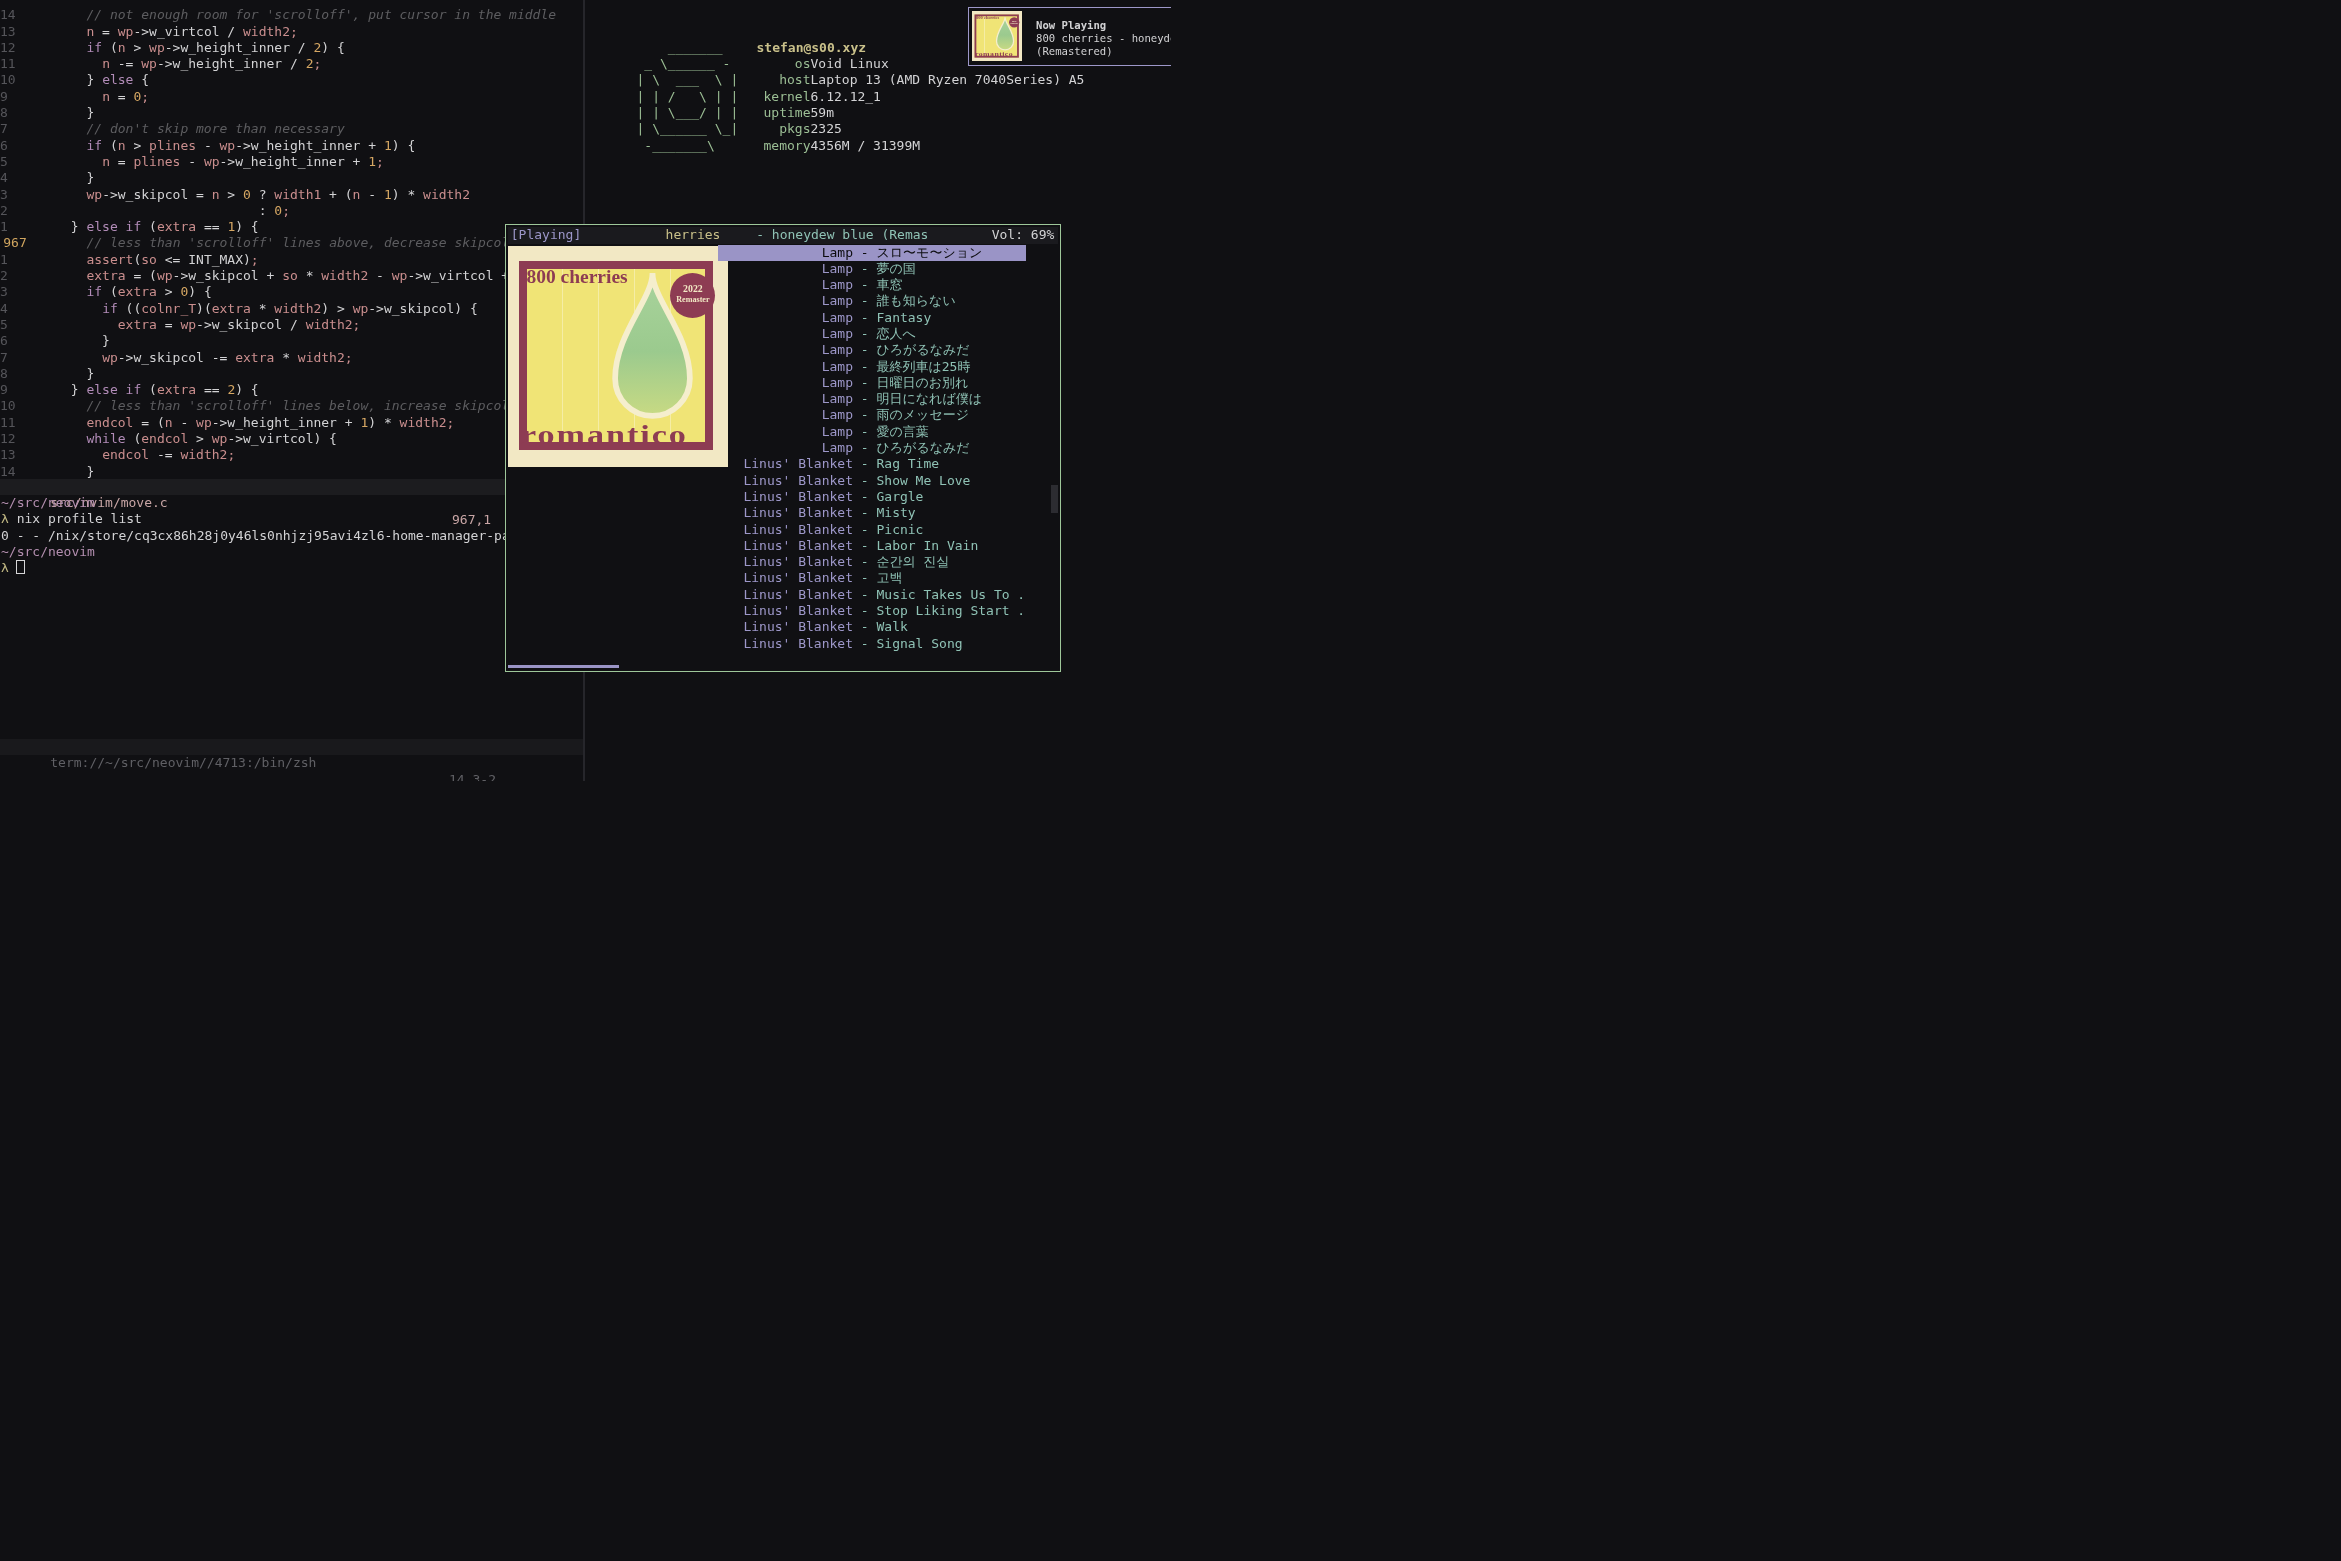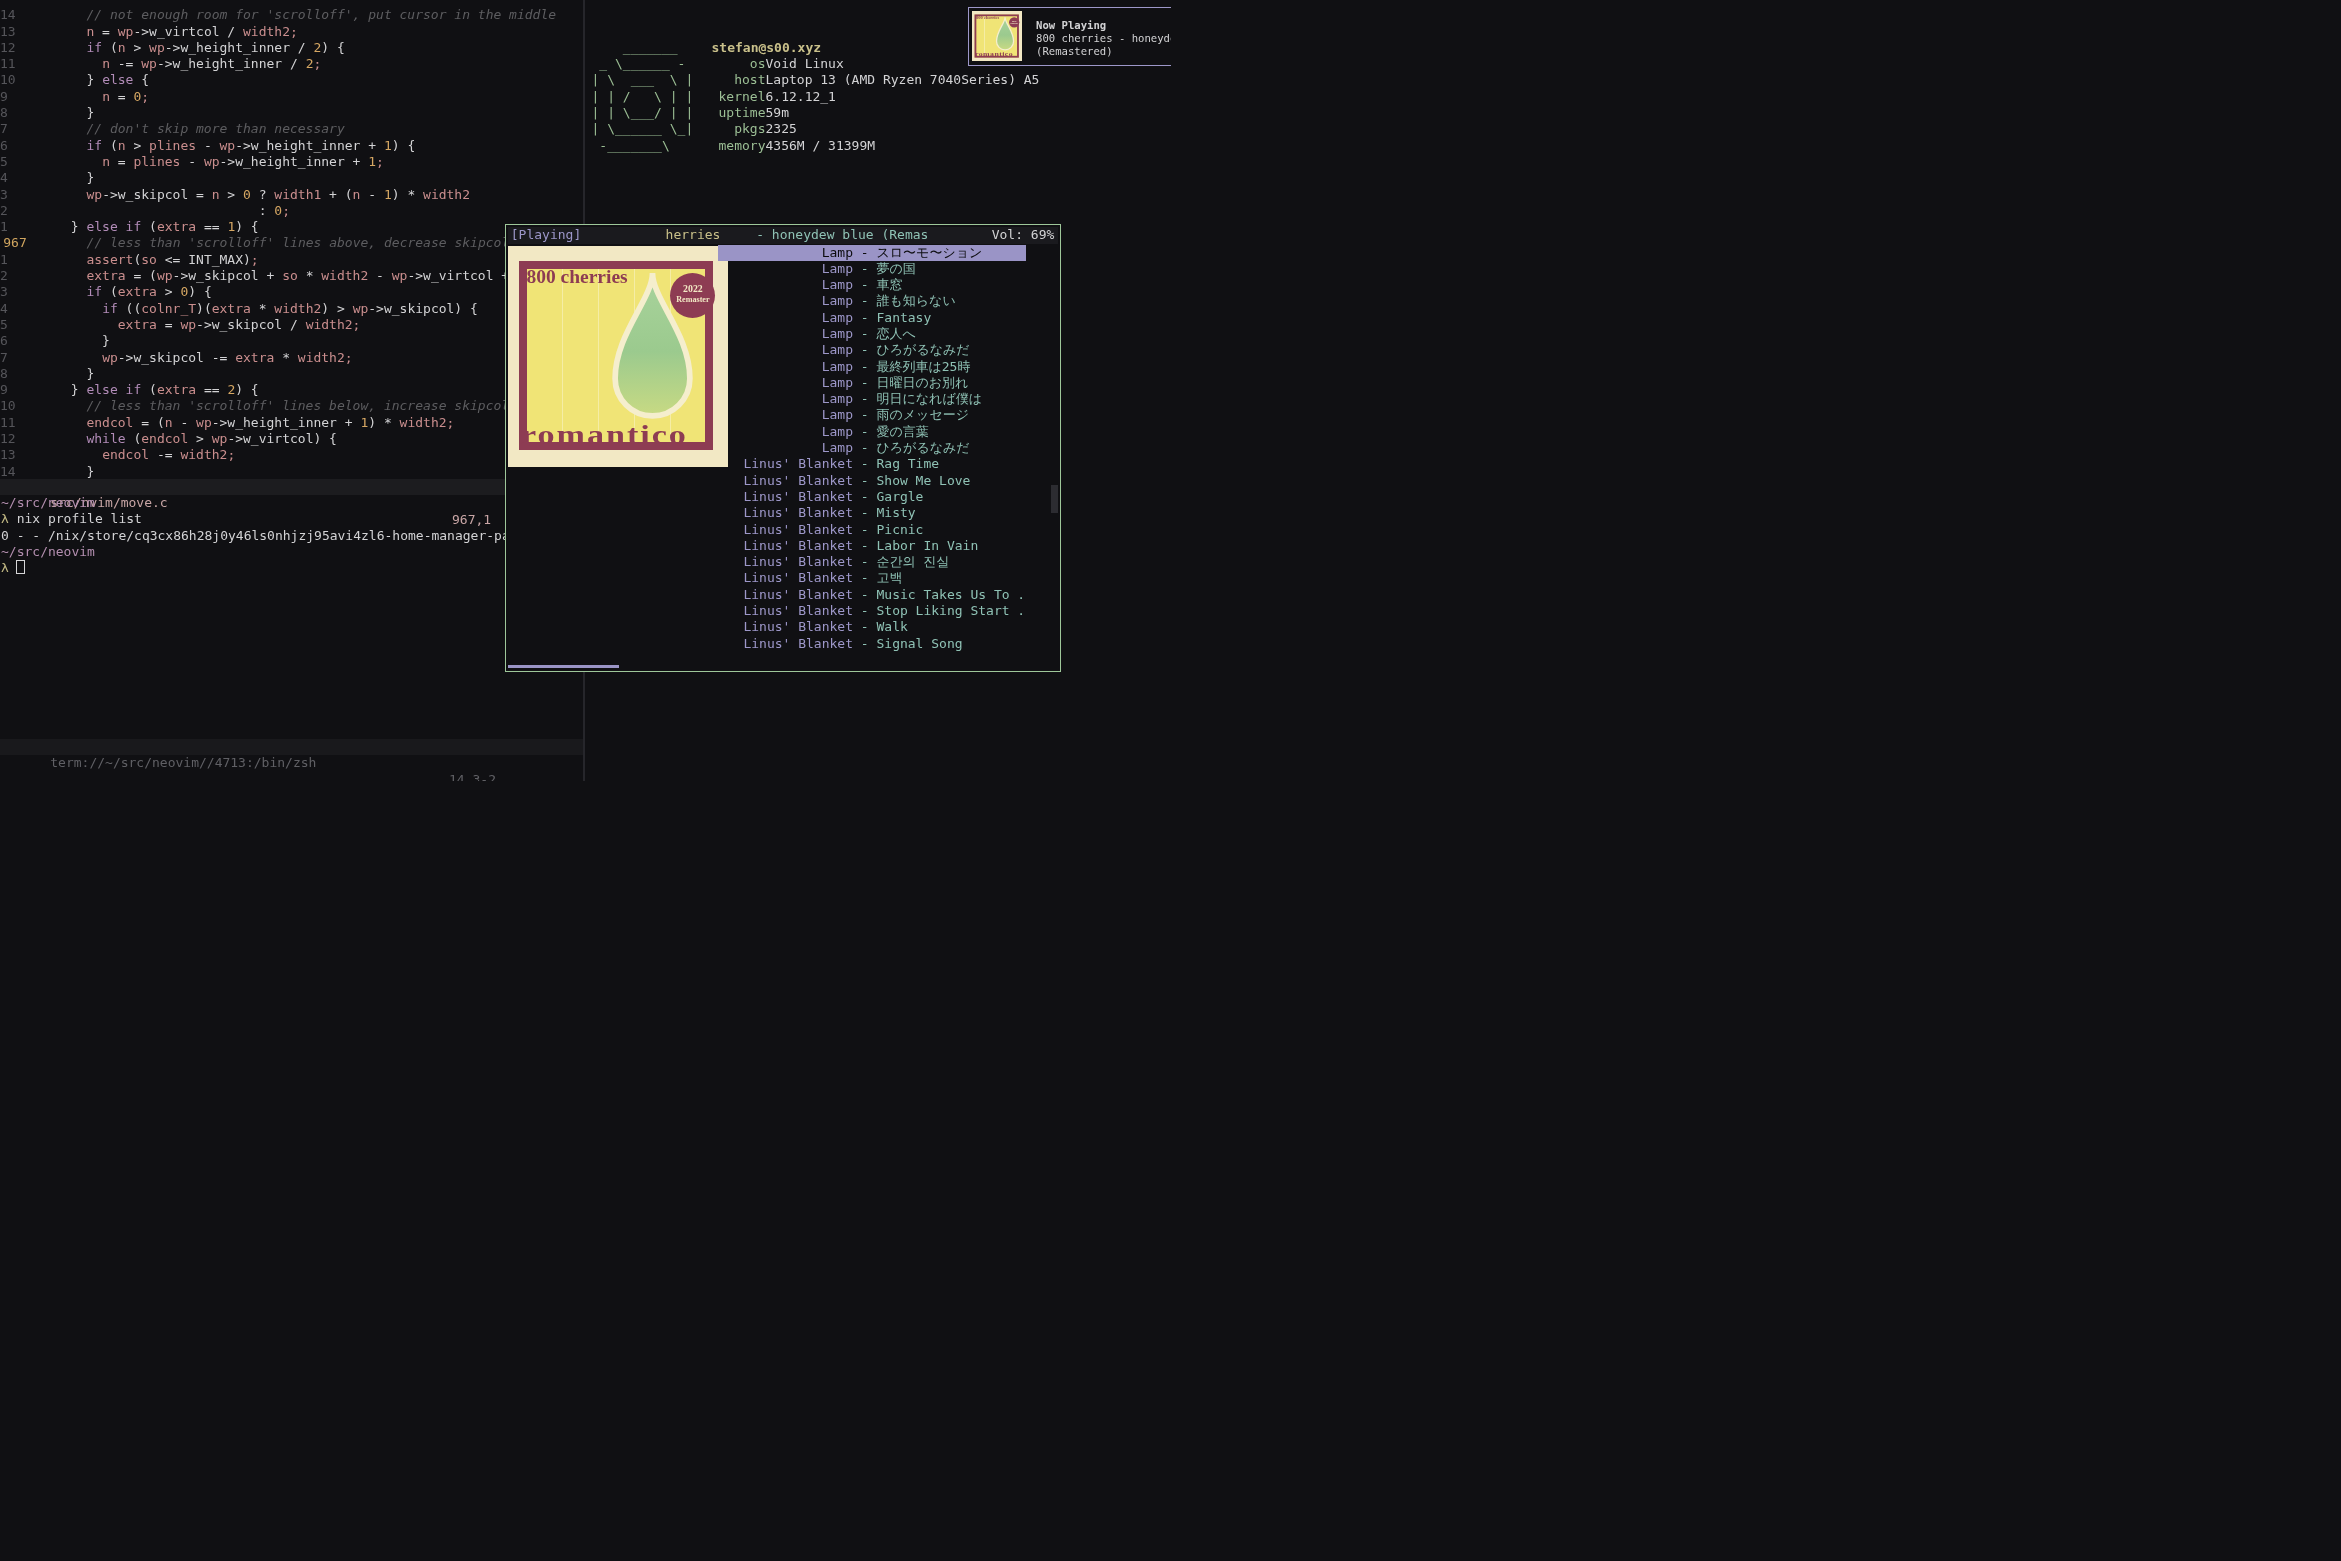--- a/index.html
+++ b/index.html
@@ -40,21 +40,21 @@
   .tline span{white-space:pre;}
   .mauve{color:var(--mauve);} .lam{color:var(--lambda);} .fg{color:var(--fg);}
   .cursorbox{display:inline-block;width:6.5px;height:11.4px;border:1.2px solid #d6d6d8;margin-left:7.3px;vertical-align:-1.6px;}
 
   #pane-sep{position:absolute;left:583px;top:0;width:2.4px;height:781px;background:var(--sep);}
 
   
   #right-pane{position:absolute;left:585px;top:0;right:0;height:781px;padding:7.3px 0 0 6.5px;box-sizing:border-box;}
   #right-pane .tline{padding-left:0;}
   .trow{height:16.3px;line-height:16.3px;white-space:pre;}
-  .plogo{display:inline-block;width:120px;color:var(--green);white-space:pre;}
+  .plogo{display:inline-block;width:120px;color:var(--green);white-space:pre;margin-left:45px;}
   .puser{color:var(--khaki);font-weight:bold;}
   .plabel{display:inline-block;width:54px;color:var(--green);text-align:right;}
 
   
   #player{position:absolute;left:505px;top:224px;width:556px;height:448px;border:1.6px solid var(--winBorder);
           background:var(--bg);box-sizing:border-box;z-index:5;}
   .pheader{position:absolute;left:2.4px;right:2.4px;top:2.4px;height:16.3px;line-height:16.3px;background:var(--headerBg);}
   .pstate{position:absolute;left:2.4px;color:var(--lavender);}
   .ptitle{position:absolute;left:0;right:0;text-align:center;}
   .ptitle span{white-space:pre;margin-left:28px;}

